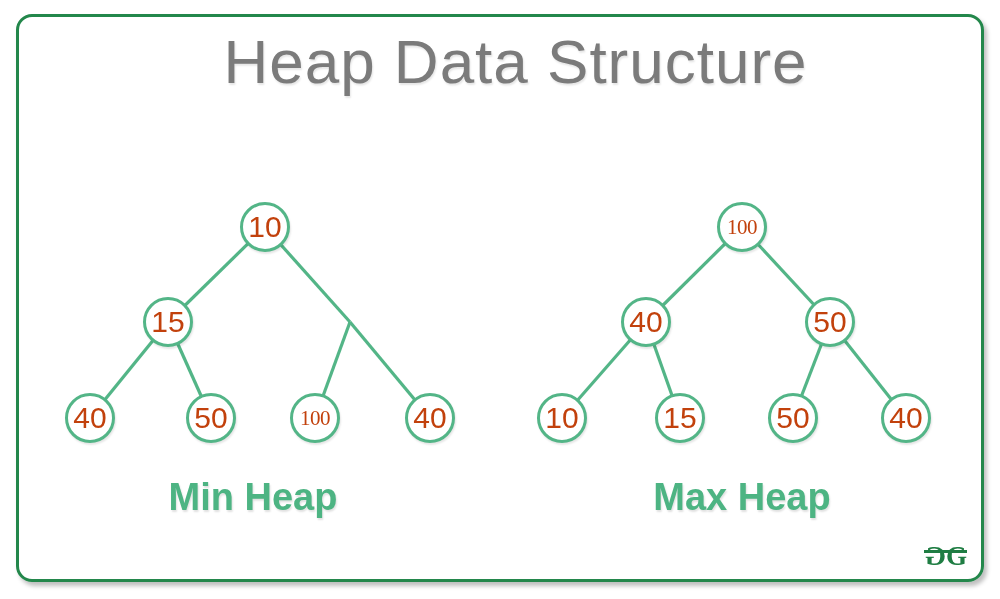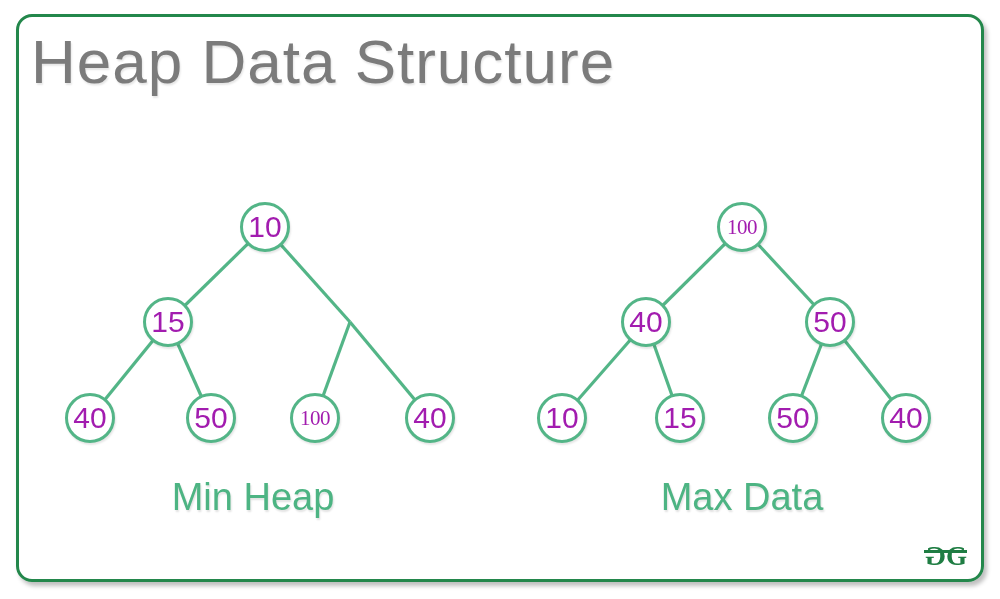--- a/index.html
+++ b/index.html
@@ -8,39 +8,39 @@
     font-family:"Liberation Sans", sans-serif;
   }
   .frame{
     position:absolute;left:16px;top:14px;width:962px;height:562px;
     border:3px solid #23874b;border-radius:16px;
     box-shadow:3px 4px 4px rgba(0,0,0,0.25);
     background:transparent;
   }
   .title{
     position:absolute;top:26px;left:0;right:0;margin:0;
-    text-align:left;font-size:62px;font-weight:300;color:#7b7b7b;
+    text-align:center;font-size:62px;font-weight:300;color:#7b7b7b;
     letter-spacing:1px;
     text-shadow:1px 2px 2px rgba(0,0,0,0.10);
     padding-left:31px;
   }
   .edges{position:absolute;left:0;top:0;width:1000px;height:599px;}
   .edges line{stroke:#53b587;stroke-width:3.2;}
   .node{
     position:absolute;width:44px;height:44px;border:3px solid #53b587;border-radius:50%;
-    background:#ffffff;color:#a21caf;
+    background:#ffffff;color:#c2410c;
     display:flex;align-items:center;justify-content:center;
     font-size:30px;line-height:1;
     transform:translate(-50%,-50%);
     box-shadow:1px 2px 2px rgba(0,0,0,0.10);
   }
   .node.three{font-size:21px;letter-spacing:-0.5px;font-family:Liberation Serif, serif;}
   .heap-label{
     position:absolute;transform:translate(-50%,-50%);
-    font-size:38px;font-weight:400;color:#4db483;white-space:nowrap;
+    font-size:38px;font-weight:700;color:#4db483;white-space:nowrap;
     text-shadow:1px 2px 2px rgba(0,0,0,0.12);
   }
   .logo{
     position:absolute;right:33px;bottom:29px;
     font-family:"Liberation Serif", serif;font-weight:700;
     font-size:27px;line-height:1;color:#1f7d43;letter-spacing:-2px;
     padding-right:2px;
   }
   .logo .g{display:inline-block;}
   .logo .g-rev{transform:scaleX(-1);}
@@ -83,20 +83,20 @@
 
   <div class="node three" style="left:742px;top:227px">100</div>
   <div class="node" style="left:646px;top:322px">40</div>
   <div class="node" style="left:830px;top:322px">50</div>
   <div class="node" style="left:562px;top:418px">10</div>
   <div class="node" style="left:680px;top:418px">15</div>
   <div class="node" style="left:793px;top:418px">50</div>
   <div class="node" style="left:906px;top:418px">40</div>
 
   <div class="heap-label" style="left:253px;top:497px">Min Heap</div>
-  <div class="heap-label" style="left:742px;top:497px">Max Data</div>
+  <div class="heap-label" style="left:742px;top:497px">Max Heap</div>
 
   <div class="logo">
     <span class="g g-rev">G</span><span class="g">G</span>
     <span class="logo-bar"></span>
   </div>
 
 </div>
 
 </body></html>

